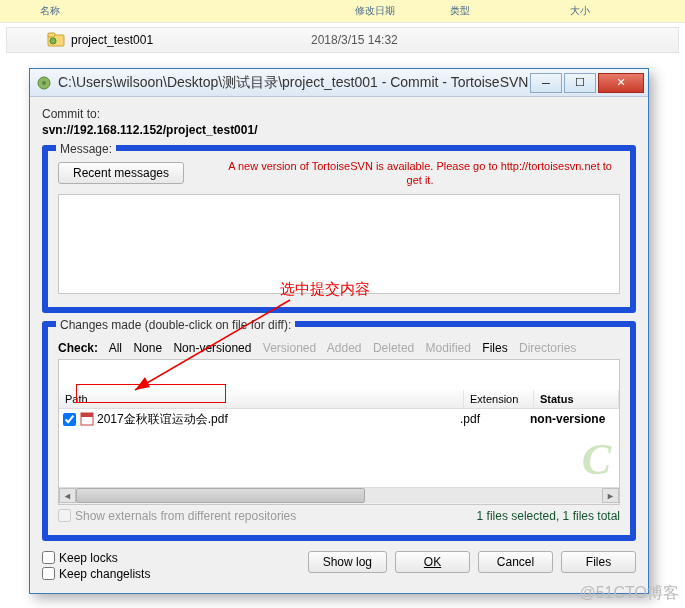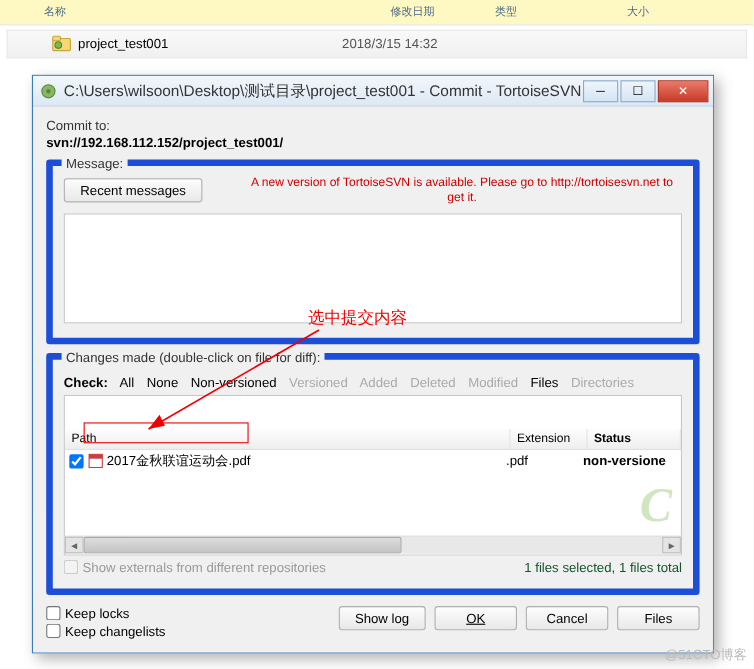--- a/index.html
+++ b/index.html
@@ -58,21 +58,21 @@
 .chk-line.dis { color: #999; }
 .chk-line input { width: 13px; height: 13px; }
 .stats { color: #14532d; }
 .bottom-row { display: flex; align-items: flex-start; justify-content: space-between; margin-top: 10px; }
 .bottom-btns { display: flex; gap: 8px; }
 .ok-btn { text-decoration: underline; }
 
 .annotation { position: absolute; left: 280px; top: 280px; color: #e00; font-size: 15px; pointer-events: none; }
 .anno-arrow { position: absolute; left: 120px; top: 295px; width: 190px; height: 110px; pointer-events: none; }
 .highlight-box { position: absolute; left: 76px; top: 384px; width: 150px; height: 19px; border: 1px solid #e00; pointer-events: none; }
-.watermark-text { position: absolute; right: 6px; bottom: 4px; color: #bbb; font-size: 12px; }
+.watermark-text { position: absolute; right: 6px; bottom: 4px; color: #bbb; font-size: 16px; }
 </style>
 </head>
 <body>
 
 <div class="explorer-header">
   <span class="eh-name">名称</span>
   <span class="eh-date">修改日期</span>
   <span class="eh-type">类型</span>
   <span class="eh-size">大小</span>
 </div>

